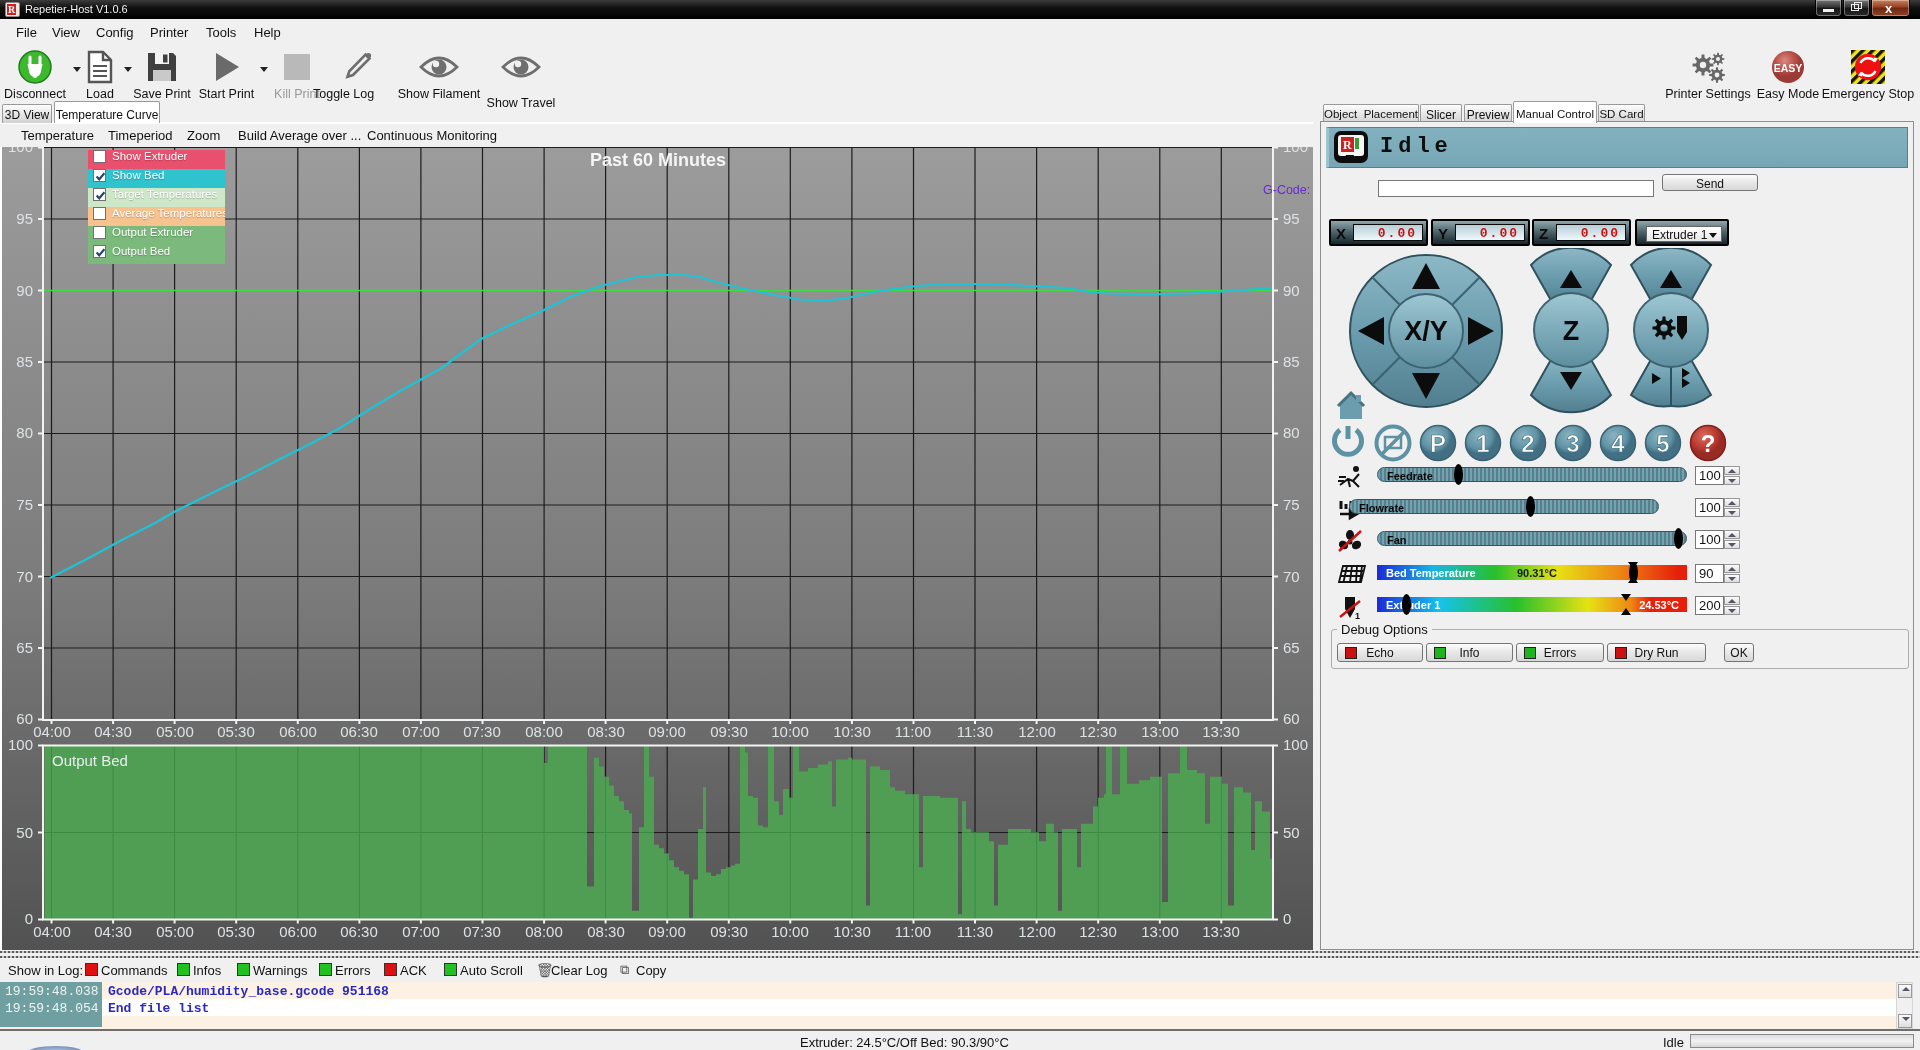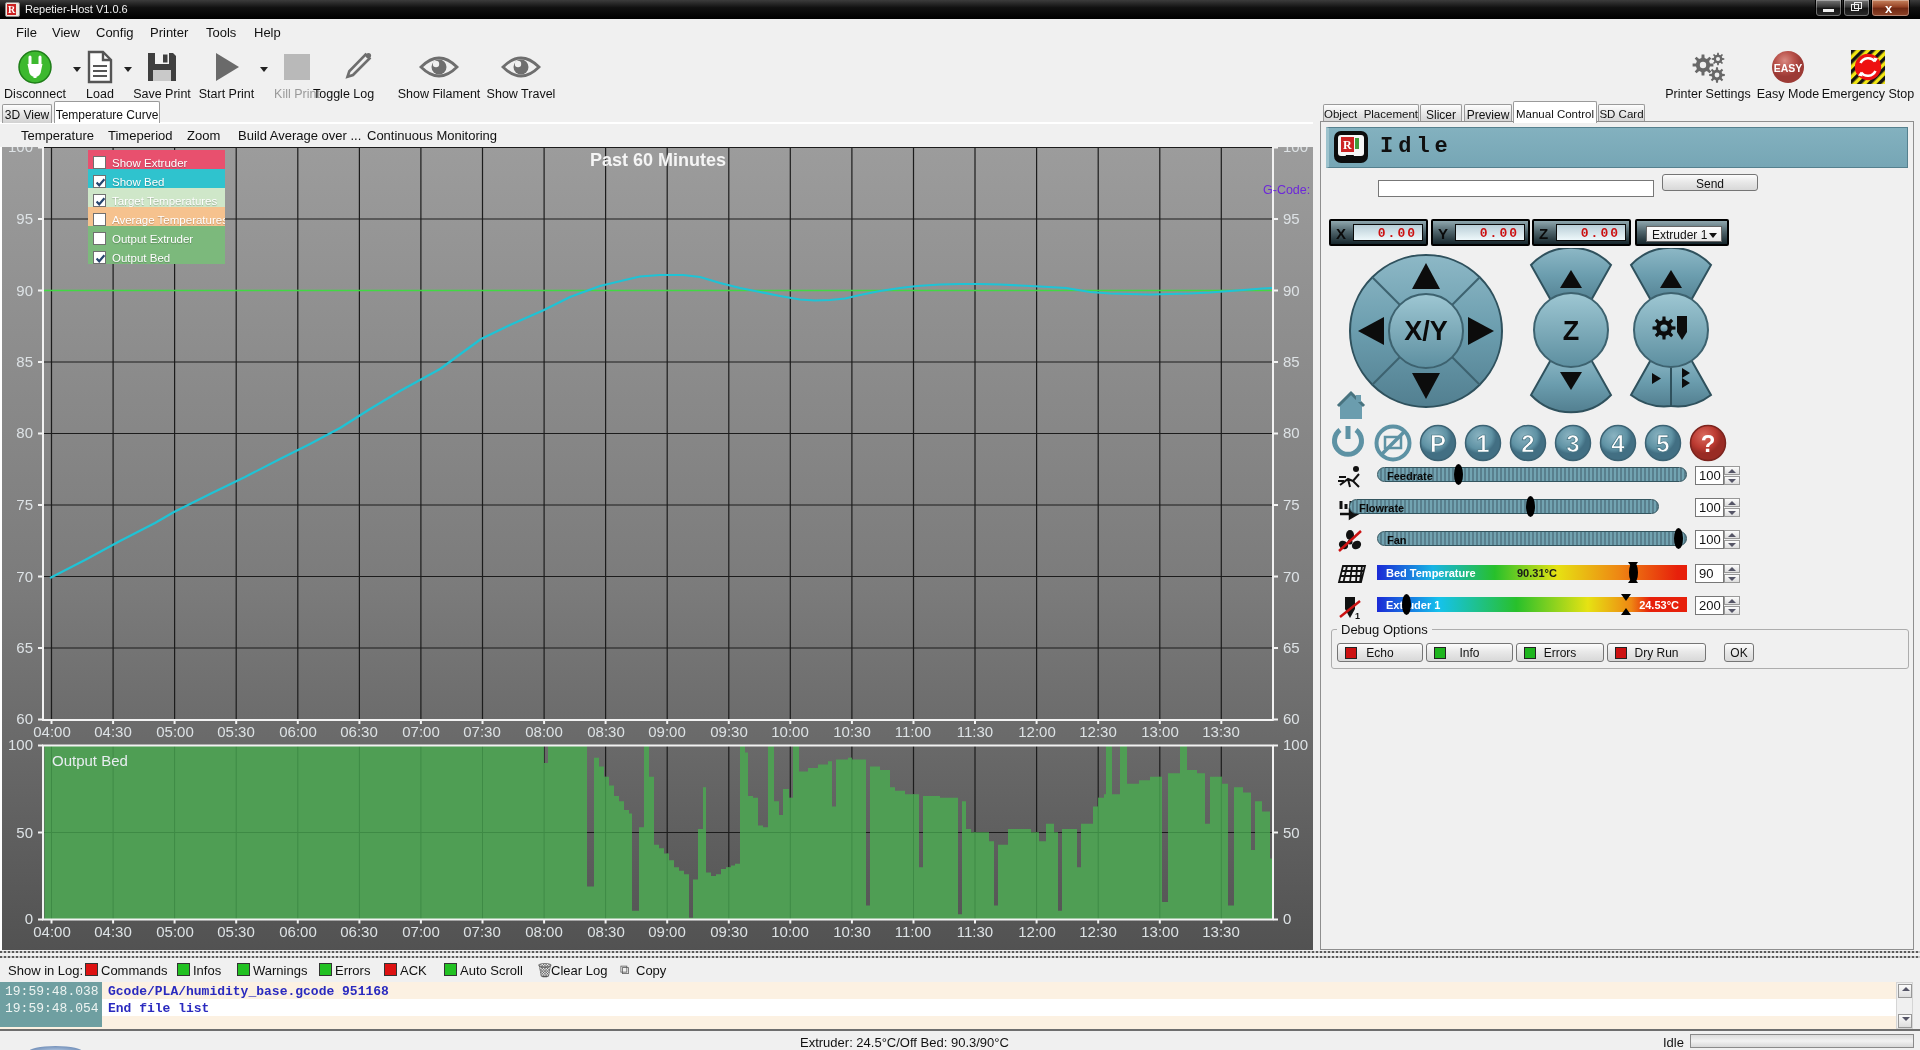--- a/index.html
+++ b/index.html
@@ -1,19 +1,19 @@
 <!DOCTYPE html>
 <html><head><meta charset="utf-8"><title>Repetier-Host V1.0.6</title>
 <style>
 *{margin:0;padding:0;box-sizing:border-box}
 body{width:1920px;height:1050px;position:relative;overflow:hidden;
  font-family:"Liberation Sans",sans-serif;background:#f0f0f0;color:#111}
 .ddar{position:absolute;width:0;height:0;border-left:4px solid transparent;
  border-right:4px solid transparent;border-top:5px solid #222}
-.lgrow{height:19px;display:flex;align-items:flex-end;font-size:11.5px;color:#fff;
+.lgrow{height:19px;display:flex;align-items:flex-start;font-size:11.5px;color:#fff;
  text-shadow:0 1px 1px rgba(0,0,0,0.25);white-space:nowrap;overflow:hidden}
 .lgrow .cb{width:13px;height:13px;background:#fff;border:1px solid #707070;
  margin:0 6px 0 5px;display:inline-block;flex:none;line-height:9px}
 .rtabs{position:absolute;left:0;top:101px;width:1920px;height:22px}
 .rtab{position:absolute;top:3px;height:19px;background:linear-gradient(#fdfdfd,#e2e2e2 60%,#d2d2d2);
  border:1px solid #9a9a9a;border-bottom:none;font-size:12px;text-align:center;
  padding-top:3px;border-radius:2px 2px 0 0;white-space:nowrap;overflow:hidden}
 .rtab.active{top:0;height:22px;background:#fff;z-index:3;padding-top:6px}
 .winbtn{position:absolute;background:linear-gradient(#fdfdfd,#e9e9e9 45%,#d8d8d8);
  border:1px solid #757575;border-radius:3px;font-size:12px;text-align:center;
@@ -145,21 +145,21 @@
     <div style="font-size:12.5px;color:#111;margin-top:1px;white-space:nowrap">Show Filament</div>
   </div>
 <div style="position:absolute;left:471px;top:48px;width:100px;text-align:center">
     <div style="height:38px;display:flex;align-items:center;justify-content:center">
       <svg width="40" height="28" viewBox="0 0 40 28" style="">
         <path d="M2 14 Q20 -4 38 14 Q20 32 2 14 z" fill="none" stroke="#6e6e6e" stroke-width="2.8"></path>
         <circle cx="20" cy="14" r="7.5" fill="#6e6e6e"></circle>
         <circle cx="17" cy="11" r="3.2" fill="#f0f0f0"></circle>
       </svg>
     </div>
-    <div style="font-size:12.5px;color:#111;margin-top:1px;white-space:nowrap">Show Travel</div>
+    <div style="font-size:12.5px;color:#111;margin-top:10px;white-space:nowrap">Show Travel</div>
   </div>
 <div style="position:absolute;left:1648px;top:48px;width:120px;text-align:center">
     <div style="height:38px;display:flex;align-items:center;justify-content:center">
       <svg width="36" height="32" viewBox="0 0 36 32" style="">
         <polygon points="20.0,12.4 23.4,12.6 23.4,15.4 20.0,15.6 19.1,17.9 21.3,20.4 19.4,22.3 16.9,20.1 14.6,21.0 14.4,24.4 11.6,24.4 11.4,21.0 9.1,20.1 6.6,22.3 4.7,20.4 6.9,17.9 6.0,15.6 2.6,15.4 2.6,12.6 6.0,12.4 6.9,10.1 4.7,7.6 6.6,5.7 9.1,7.9 11.4,7.0 11.6,3.6 14.4,3.6 14.6,7.0 16.9,7.9 19.4,5.7 21.3,7.6 19.1,10.1" fill="#686868"></polygon>
         <circle cx="13" cy="14" r="3.2" fill="#f0f0f0"></circle>
         <polygon points="32.3,7.0 34.3,7.2 34.3,8.8 32.3,9.0 31.7,10.4 33.1,11.9 31.9,13.1 30.4,11.7 29.0,12.3 28.8,14.3 27.2,14.3 27.0,12.3 25.6,11.7 24.1,13.1 22.9,11.9 24.3,10.4 23.7,9.0 21.7,8.8 21.7,7.2 23.7,7.0 24.3,5.6 22.9,4.1 24.1,2.9 25.6,4.3 27.0,3.7 27.2,1.7 28.8,1.7 29.0,3.7 30.4,4.3 31.9,2.9 33.1,4.1 31.7,5.6" fill="#686868"></polygon>
         <circle cx="28" cy="8" r="2.0" fill="#f0f0f0"></circle>
         <polygon points="32.3,22.8 34.8,23.0 34.8,25.0 32.3,25.2 31.6,26.9 33.2,28.8 31.8,30.2 29.9,28.6 28.2,29.3 28.0,31.8 26.0,31.8 25.8,29.3 24.1,28.6 22.2,30.2 20.8,28.8 22.4,26.9 21.7,25.2 19.2,25.0 19.2,23.0 21.7,22.8 22.4,21.1 20.8,19.2 22.2,17.8 24.1,19.4 25.8,18.7 26.0,16.2 28.0,16.2 28.2,18.7 29.9,19.4 31.8,17.8 33.2,19.2 31.6,21.1" fill="#686868"></polygon>
         <circle cx="27" cy="24" r="2.4" fill="#f0f0f0"></circle>

